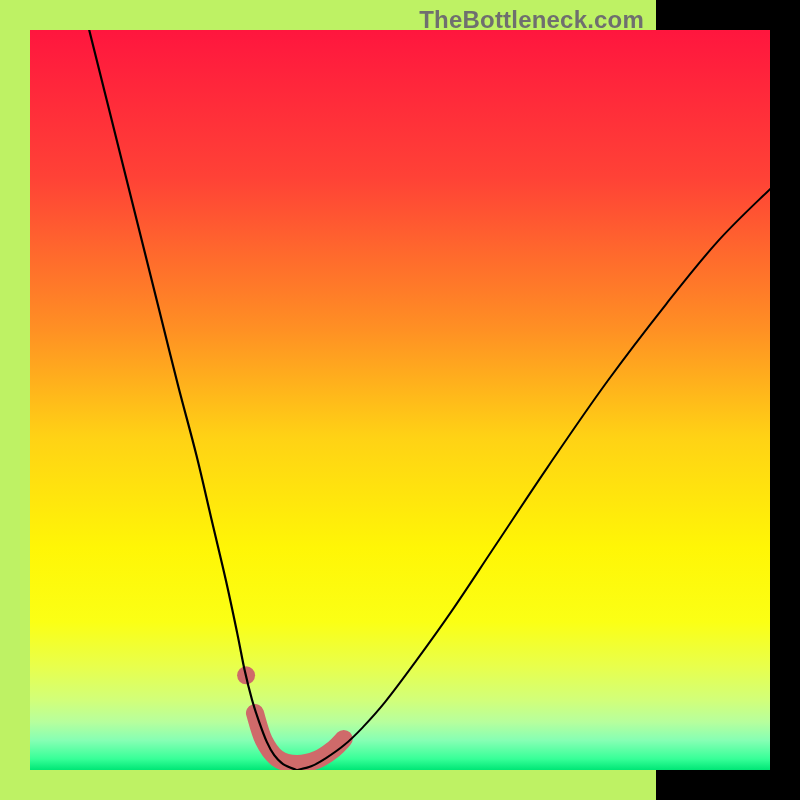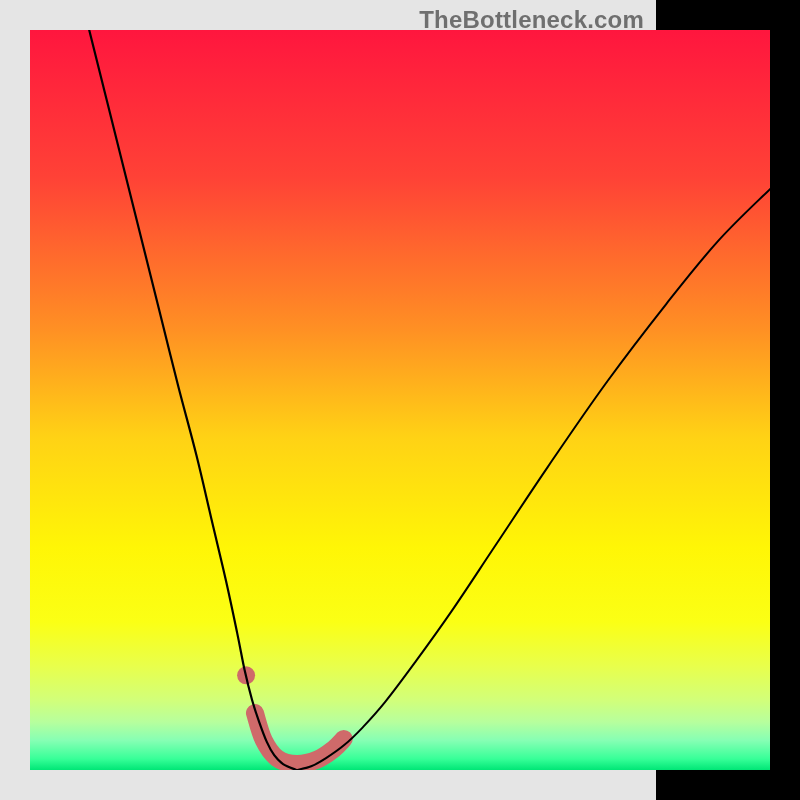--- a/index.html
+++ b/index.html
@@ -9,21 +9,21 @@
     height: 800px;
     background: #000;
     overflow: hidden;
   }
   .frame {
     position: absolute;
     left: 0;
     top: 0;
     width: 656px;
     height: 800px;
-    background: #e5e5e5;
+    background: #bef264;
   }
   .plot {
     position: absolute;
     left: 30px;
     top: 30px;
     width: 740px;
     height: 740px;
   }
   .watermark {
     position: absolute;

